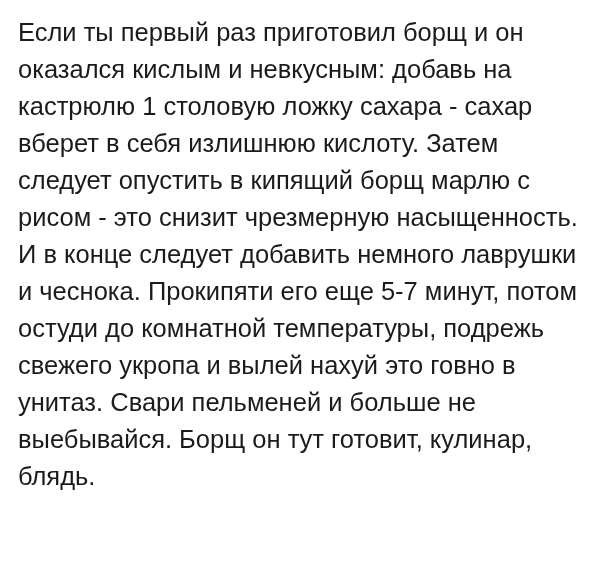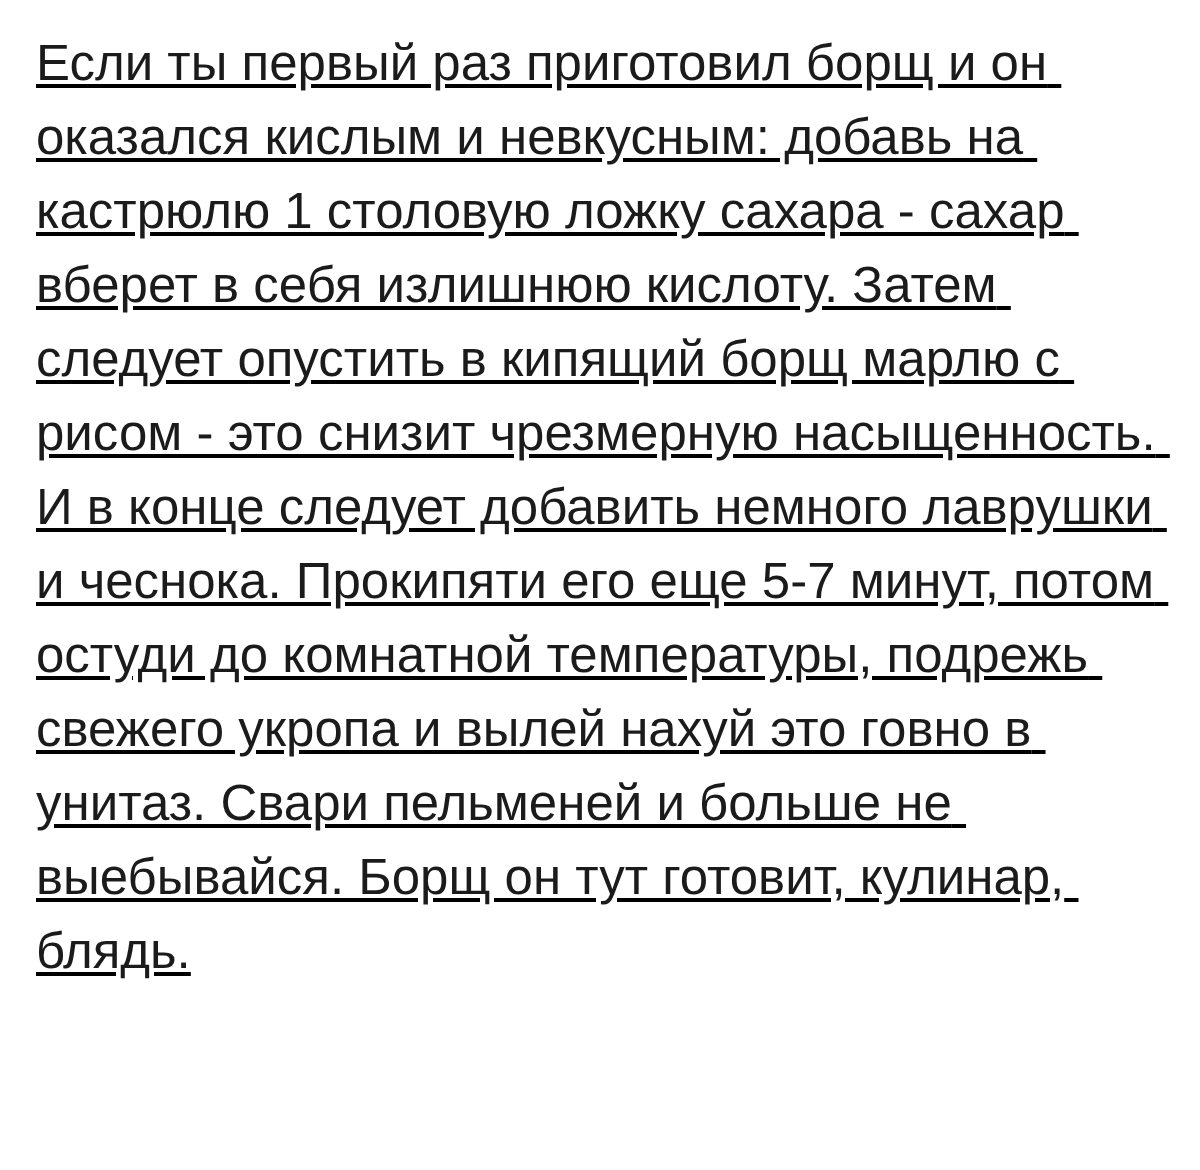--- a/index.html
+++ b/index.html
@@ -13,21 +13,20 @@
     overflow: hidden;
     font-family: "Liberation Sans", sans-serif;
   }
   .page {
     width: 600px;
     height: 585px;
     box-sizing: border-box;
     background: #ffffff;
     padding: 14px 18px 10px 18px;
     display: block;
-    text-decoration: underline;
   }
   .text-block {
     color: #1b1b1b;
     font-family: "Liberation Sans", sans-serif;
     font-size: 25.5px;
     line-height: 37px;
     letter-spacing: 0px;
     font-weight: 400;
     text-align: left;
     white-space: pre-wrap;

